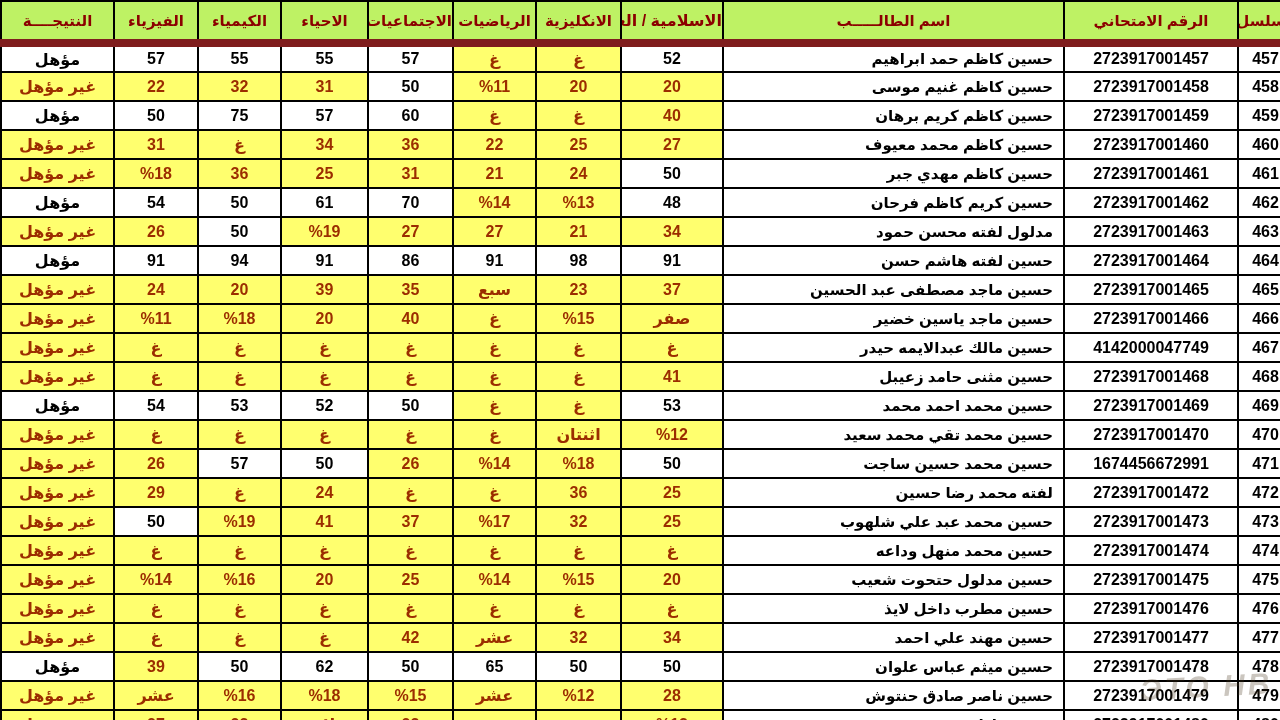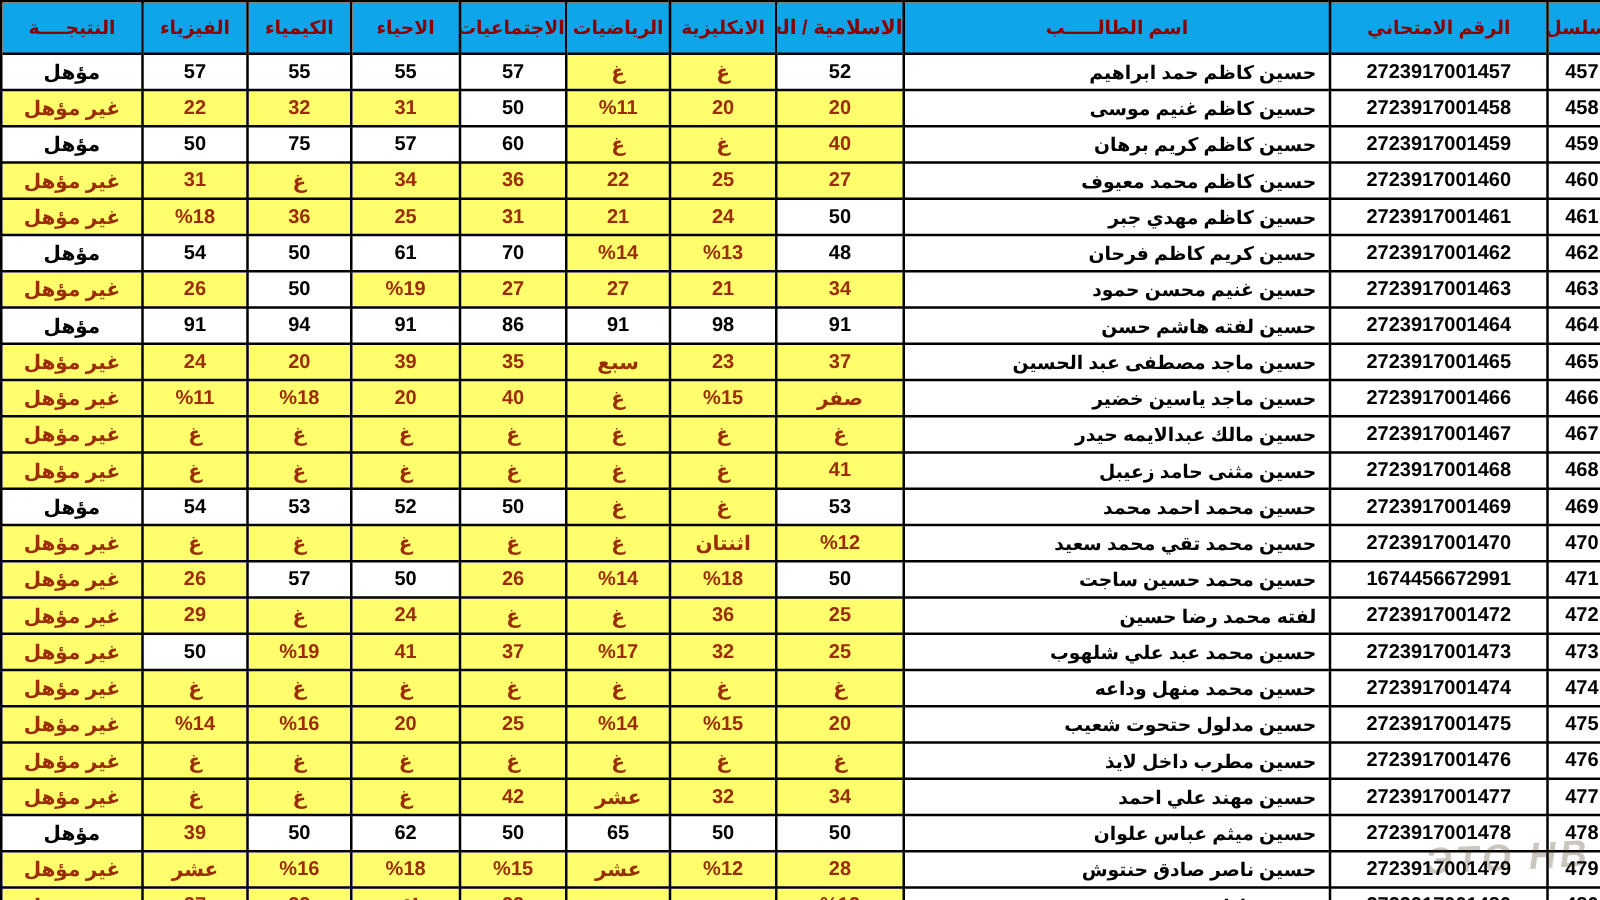--- a/index.html
+++ b/index.html
@@ -16,22 +16,22 @@
   }
   th,td{
     border:2px solid #000;
     overflow:hidden;white-space:nowrap;
     text-align:center;vertical-align:middle;
     padding:0;
   }
   thead tr{height:42px;}
   tbody tr{height:29px;}
   thead th{
-    background:#0ea5e9;color:#8b0000;
-    font-size:15px;border-bottom:1px solid #7f1d1d;
+    background:#bef264;color:#8b0000;
+    font-size:15px;border-bottom:8px solid #7f1d1d;
   }
   thead th.small{font-size:16px;}
   td.pass{background:#ffffff;color:#000000;}
   td.fail{background:#ffff6e;color:#9b2d00;}
   td.score,td.num{font-size:16px;}
   td.result-cell{font-size:16px;}
   td.name-cell{
     background:#ffffff;color:#000000;
     text-align:right;padding-right:10px;font-size:15px;
   }
@@ -150,21 +150,21 @@
         <td class="score fail">%14</td>
         <td class="score pass">70</td>
         <td class="score pass">61</td>
         <td class="score pass">50</td>
         <td class="score pass">54</td>
         <td class="result-cell pass">مؤهل</td>
       </tr>
       <tr>
         <td class="num pass">463</td>
         <td class="num pass">2723917001463</td>
-        <td class="name-cell">حسين غنيم محسن حمود</td>
+        <td class="name-cell">مدلول لفته محسن حمود</td>
         <td class="score fail">34</td>
         <td class="score fail">21</td>
         <td class="score fail">27</td>
         <td class="score fail">27</td>
         <td class="score fail">%19</td>
         <td class="score pass">50</td>
         <td class="score fail">26</td>
         <td class="result-cell fail">غير مؤهل</td>
       </tr>
       <tr>
@@ -201,21 +201,21 @@
         <td class="score fail">%15</td>
         <td class="score fail">غ</td>
         <td class="score fail">40</td>
         <td class="score fail">20</td>
         <td class="score fail">%18</td>
         <td class="score fail">%11</td>
         <td class="result-cell fail">غير مؤهل</td>
       </tr>
       <tr>
         <td class="num pass">467</td>
-        <td class="num pass">2723917001467</td>
+        <td class="num pass">4142000047749</td>
         <td class="name-cell">حسين مالك عبدالايمه حيدر</td>
         <td class="score fail">غ</td>
         <td class="score fail">غ</td>
         <td class="score fail">غ</td>
         <td class="score fail">غ</td>
         <td class="score fail">غ</td>
         <td class="score fail">غ</td>
         <td class="score fail">غ</td>
         <td class="result-cell fail">غير مؤهل</td>
       </tr>

